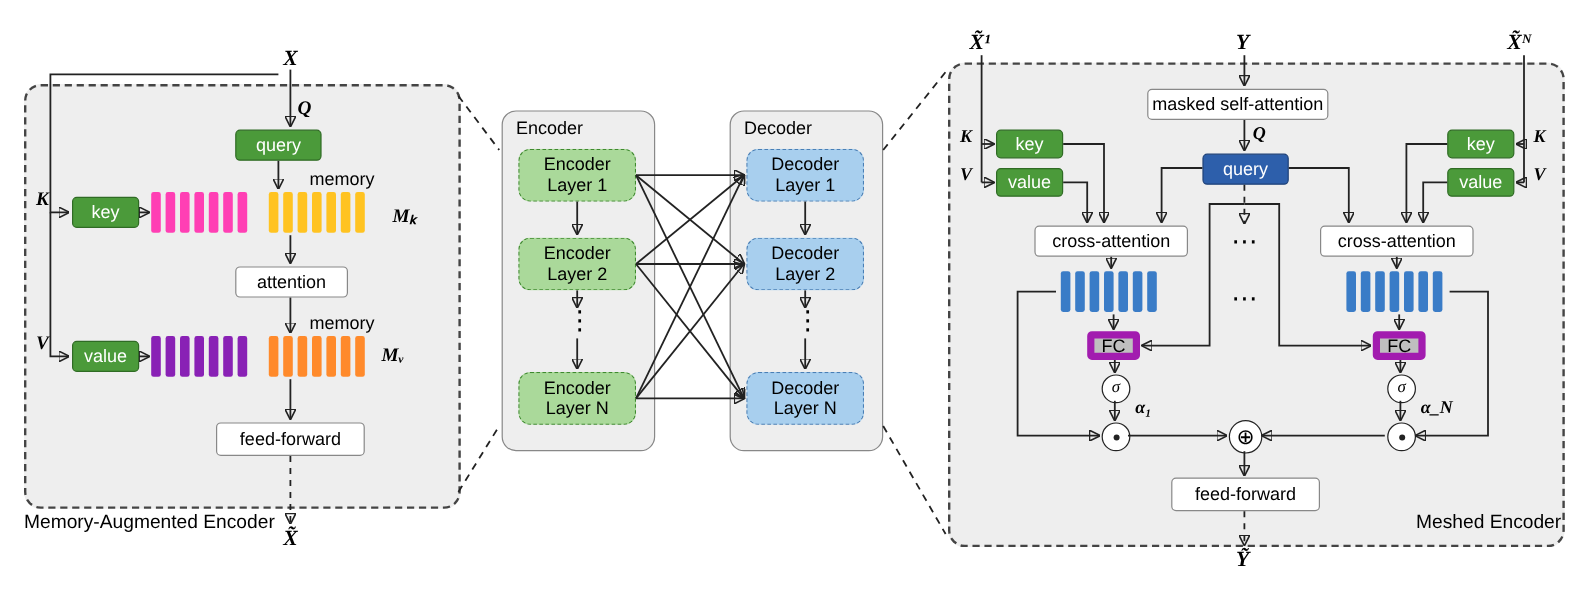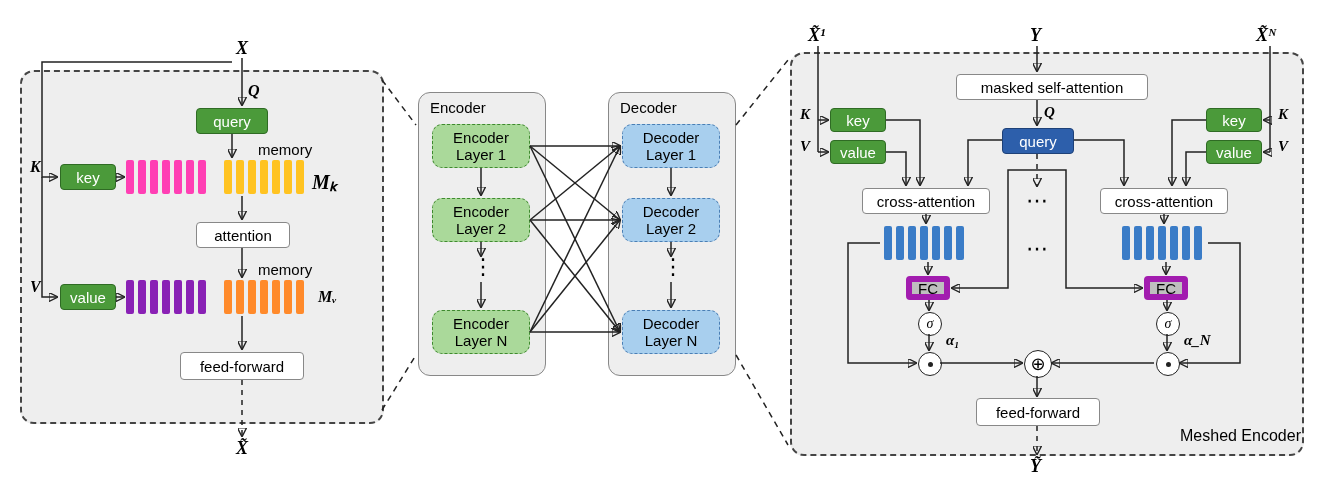--- a/index.html
+++ b/index.html
@@ -25,20 +25,21 @@
 .circ{width:22px;height:22px;border:1.5px solid #222;border-radius:50%;display:flex;align-items:center;justify-content:center;font:italic 14px serif;background:#fff}
 .plusc{width:26px;height:26px;border:1.5px solid #222;border-radius:50%;display:flex;align-items:center;justify-content:center;font:18px/1 serif;background:#fff}
 .dotc{width:22px;height:22px;border:1.5px solid #222;border-radius:50%;background:#fff;display:flex;align-items:center;justify-content:center}
 .dotc::after{content:"";width:5px;height:5px;background:#222;border-radius:50%}
 </style>
 </head>
 <body>
 <div class="canvas">
 
 <div class="abs dashbox" style="left:20px;top:70px;width:360px;height:350px"></div>
+<div class="abs caption" style="left:20px;top:428px">Memory-Augmented Encoder</div>
 
 <div class="abs mathlabel" style="left:236px;top:38px">X</div>
 <div class="abs mathlabel" style="left:248px;top:82px;font-size:16px">Q</div>
 
 <div class="abs gbtn" style="left:196px;top:108px;width:72px;height:26px">
       <span>query</span>
     </div>
 
 <div class="abs mathlabel" style="left:30px;top:158px;font-size:16px">K</div>
 <div class="abs gbtn" style="left:60px;top:164px;width:56px;height:26px">
@@ -58,21 +59,21 @@
 <div class="abs slots" style="left:224px;top:160px">
   <div class="slot" style="background:#ffc321"></div>
       <div class="slot" style="background:#ffc321"></div>
       <div class="slot" style="background:#ffc321"></div>
       <div class="slot" style="background:#ffc321"></div>
       <div class="slot" style="background:#ffc321"></div>
       <div class="slot" style="background:#ffc321"></div>
       <div class="slot" style="background:#ffc321"></div>
 </div>
 <div class="abs smalllabel" style="left:258px;top:142px">memory</div>
-<div class="abs mathlabel" style="left:312px;top:168px;font-size:20px">Mₖ</div>
+<div class="abs mathlabel" style="left:327px;top:168px;font-size:16px">Mₖ</div>
 
 <div class="abs wbtn" style="left:196px;top:222px;width:94px;height:26px">
       <span>attention</span>
     </div>
 
 <div class="abs mathlabel" style="left:30px;top:278px;font-size:16px">V</div>
 <div class="abs gbtn" style="left:60px;top:284px;width:56px;height:26px">
       <span>value</span>
     </div>
 <div class="abs slots" style="left:126px;top:280px">
@@ -123,21 +124,21 @@
 <div class="abs dec-layer" style="left:622px;top:310px;width:98px;height:44px;white-space:pre">Decoder
 Layer N</div>
 
 <div class="abs dashbox" style="left:790px;top:52px;width:510px;height:400px"></div>
 <div class="abs caption" style="left:1180px;top:428px">Meshed Encoder</div>
 
 <div class="abs mathlabel" style="left:808px;top:25px">X̃¹</div>
 <div class="abs mathlabel" style="left:1030px;top:25px">Y</div>
 <div class="abs mathlabel" style="left:1256px;top:25px">X̃ᴺ</div>
 
-<div class="abs wbtn" style="left:956px;top:74px;width:192px;height:26px">
+<div class="abs wbtn" style="left:956px;top:74px;width:151px;height:26px">
       <span>masked self-attention</span>
     </div>
 <div class="abs mathlabel" style="left:1044px;top:104px;font-size:15px">Q</div>
 
 <div class="abs bbtn" style="left:1002px;top:128px;width:72px;height:26px">
       <span>query</span>
     </div>
 
 <div class="abs mathlabel" style="left:800px;top:106px;font-size:15px">K</div>
 <div class="abs mathlabel" style="left:800px;top:138px;font-size:15px">V</div>

